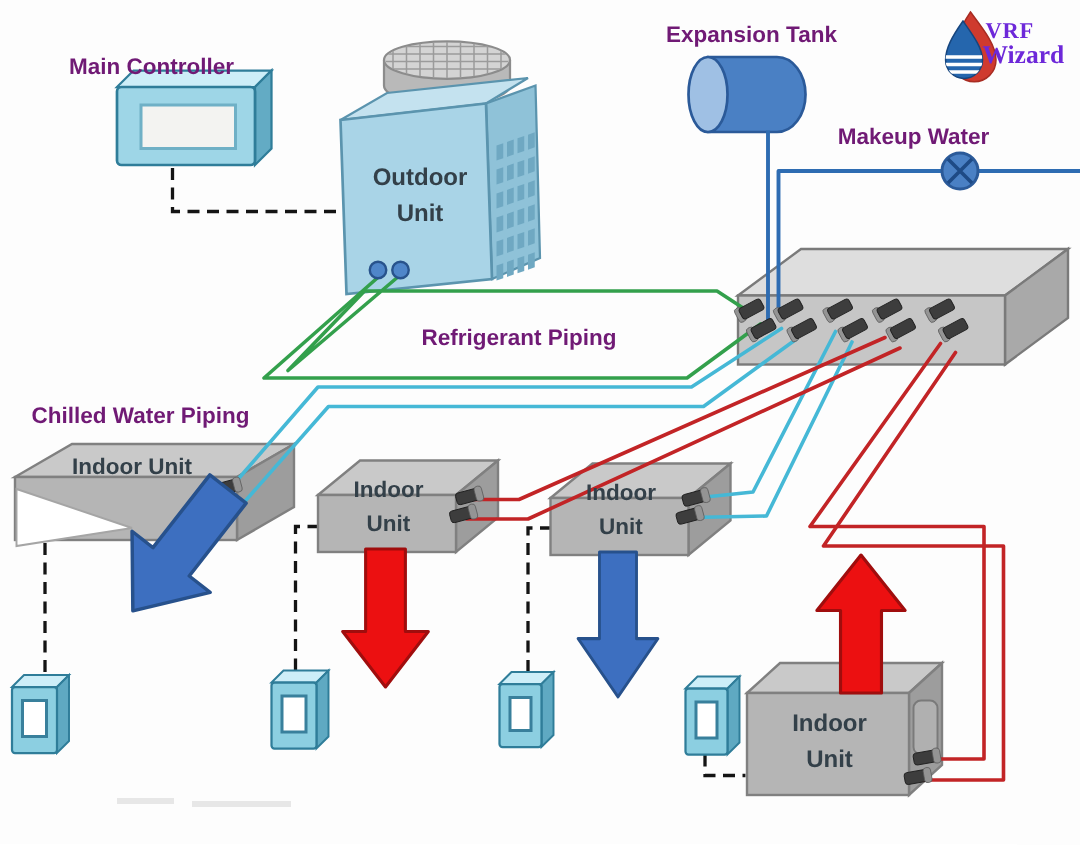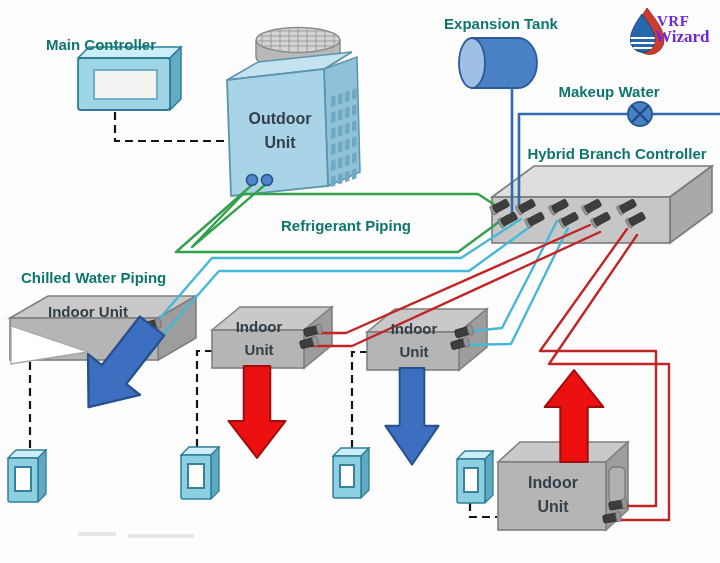--- a/index.html
+++ b/index.html
@@ -1,19 +1,19 @@
 <!DOCTYPE html>
 <html><head>
 <meta charset="utf-8">
 <style>
   html,body{margin:0;padding:0;background:#ffffff;}
   .stage{position:relative;width:720px;height:563px;background:#fdfdfd;overflow:hidden;
          font-family:"Liberation Sans",sans-serif;}
   svg{position:absolute;left:0;top:0;}
-  .lbl{position:absolute;font:700 15px "Liberation Sans",sans-serif;color:#0f766e;
+  .lbl{position:absolute;font:700 15px "Liberation Sans",sans-serif;color:#701a75;
        line-height:1.5;text-align:center;transform:translateX(-50%);white-space:nowrap;}
   .lbl.wrap{white-space:normal;}
   .lbl.leftal{transform:none;text-align:left;}
   .lbl.onbox{color:#334049;}
   .lbl.big{font-size:16px;}
   .brand{position:absolute;font-family:"Liberation Serif",serif;font-weight:700;color:#6d28d9;white-space:nowrap;}
   .pipe{fill:none;stroke-width:2.4;stroke-linejoin:round;stroke-linecap:round;}
   .wire{fill:none;stroke:#141414;stroke-width:2.2;stroke-dasharray:8 5;}
   .waterline{fill:none;stroke-width:2.6;stroke-linejoin:round;}
   .conn{fill:#3d3d3d;stroke:#1f1f1f;stroke-width:0.6;}
@@ -276,21 +276,20 @@
     <path d="M22,6 C29,16 35,24 35,32 A12.3,12.3 0 0 1 10.4,32 C10.4,24 15,16 22,6 Z" fill="#2566ad" stroke="#16457e" stroke-width="1"></path>
     <g clip-path="url(#dropclip)" stroke="#ffffff" stroke-width="2.2">
       <path d="M6,30 h34 M6,35 h34 M6,40 h34"></path>
     </g>
   </g>
 </svg>
 
 <div class="lbl" style="left:101px;top:34px;">Main Controller</div>
 <div class="lbl" style="left:501px;top:13px;">Expansion Tank</div>
 <div class="lbl" style="left:609px;top:81px;">Makeup Water</div>
-<div class="lbl" style="left:617px;top:143px;">Hybrid Branch Controller</div>
 <div class="lbl" style="left:346px;top:215px;">Refrigerant Piping</div>
 <div class="lbl leftal" style="left:21px;top:267px;">Chilled Water Piping</div>
 <div class="lbl onbox big wrap" style="left:280px;top:107px;width:84px;">Outdoor Unit</div>
 <div class="lbl onbox" style="left:88px;top:301px;">Indoor Unit</div>
 <div class="lbl onbox wrap" style="left:259px;top:316px;width:62px;">Indoor Unit</div>
 <div class="lbl onbox wrap" style="left:414px;top:318px;width:62px;">Indoor Unit</div>
 <div class="lbl onbox big wrap" style="left:553px;top:471px;width:68px;">Indoor Unit</div>
 
 <div class="brand" style="left:657px;top:13px;font-size:15px;letter-spacing:.5px;">VRF</div>
 <div class="brand" style="left:655px;top:27px;font-size:17px;">Wizard</div>

